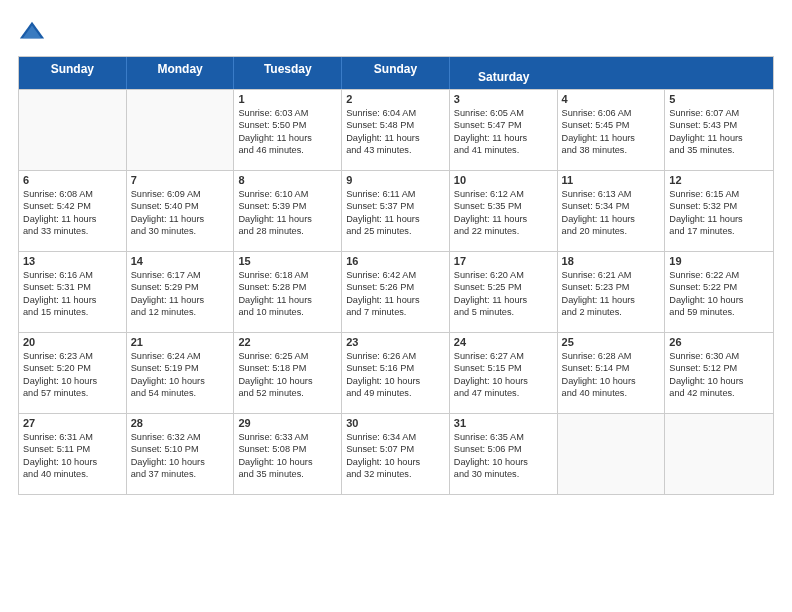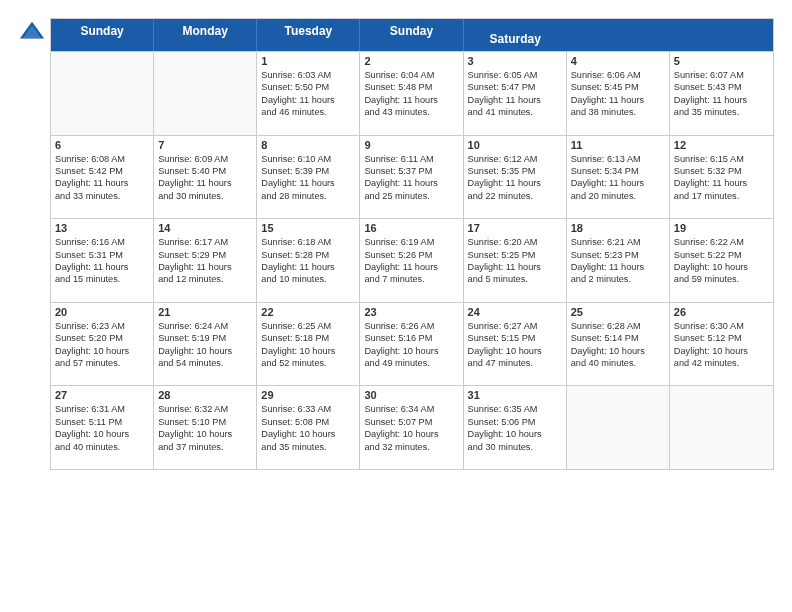--- a/index.html
+++ b/index.html
@@ -8,21 +8,21 @@
       height: 612px;
       font-family: Arial, sans-serif;
       background: #fff;
       overflow: hidden;
     }
     .page {
       width: 792px;
       height: 480px;
       padding: 18px 18px 10px 18px;
       display: flex;
-      flex-direction: row;
+      flex-direction: column;
       justify-content: space-between;
     }
     .header {
       display: flex;
       justify-content: space-between;
       align-items: flex-start;
       margin-bottom: 10px;
     }
     .logo {
       display: flex;
@@ -244,21 +244,21 @@
           </div>
           <div class="cal-cell">
             <span class="day-num">15</span>
             <span class="cell-line">Sunrise: 6:18 AM</span>
             <span class="cell-line">Sunset: 5:28 PM</span>
             <span class="cell-line">Daylight: 11 hours</span>
             <span class="cell-line">and 10 minutes.</span>
           </div>
           <div class="cal-cell">
             <span class="day-num">16</span>
-            <span class="cell-line">Sunrise: 6:19 AM</span>
+            <span class="cell-line">Sunrise: 6:42 AM</span>
             <span class="cell-line">Sunset: 5:26 PM</span>
             <span class="cell-line">Daylight: 11 hours</span>
             <span class="cell-line">and 7 minutes.</span>
           </div>
           <div class="cal-cell">
             <span class="day-num">17</span>
             <span class="cell-line">Sunrise: 6:20 AM</span>
             <span class="cell-line">Sunset: 5:25 PM</span>
             <span class="cell-line">Daylight: 11 hours</span>
             <span class="cell-line">and 5 minutes.</span>

